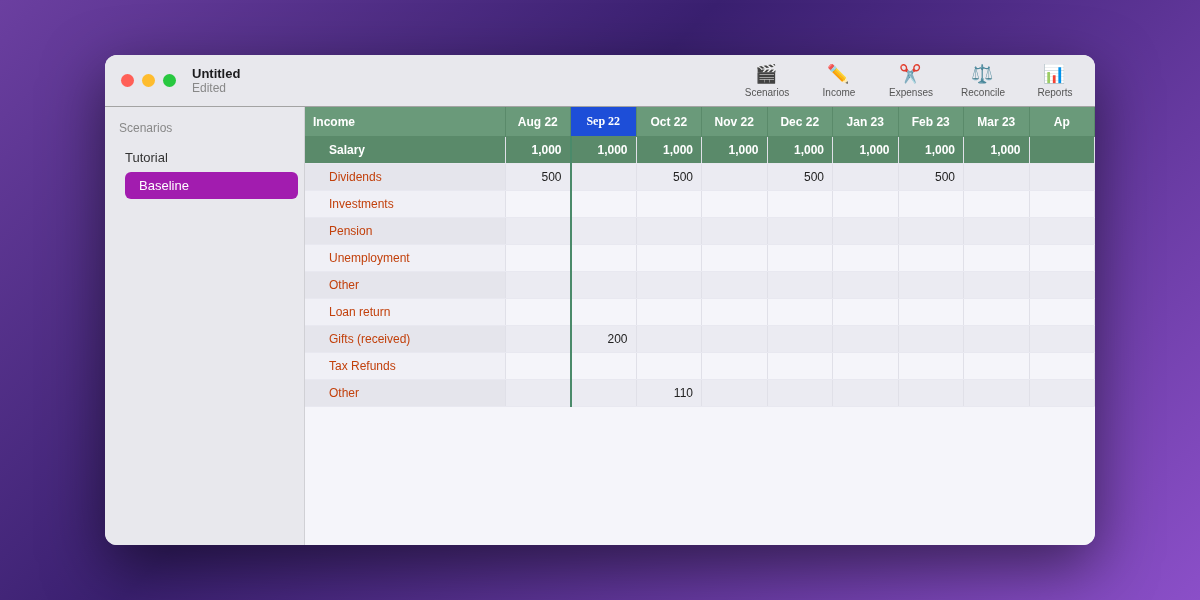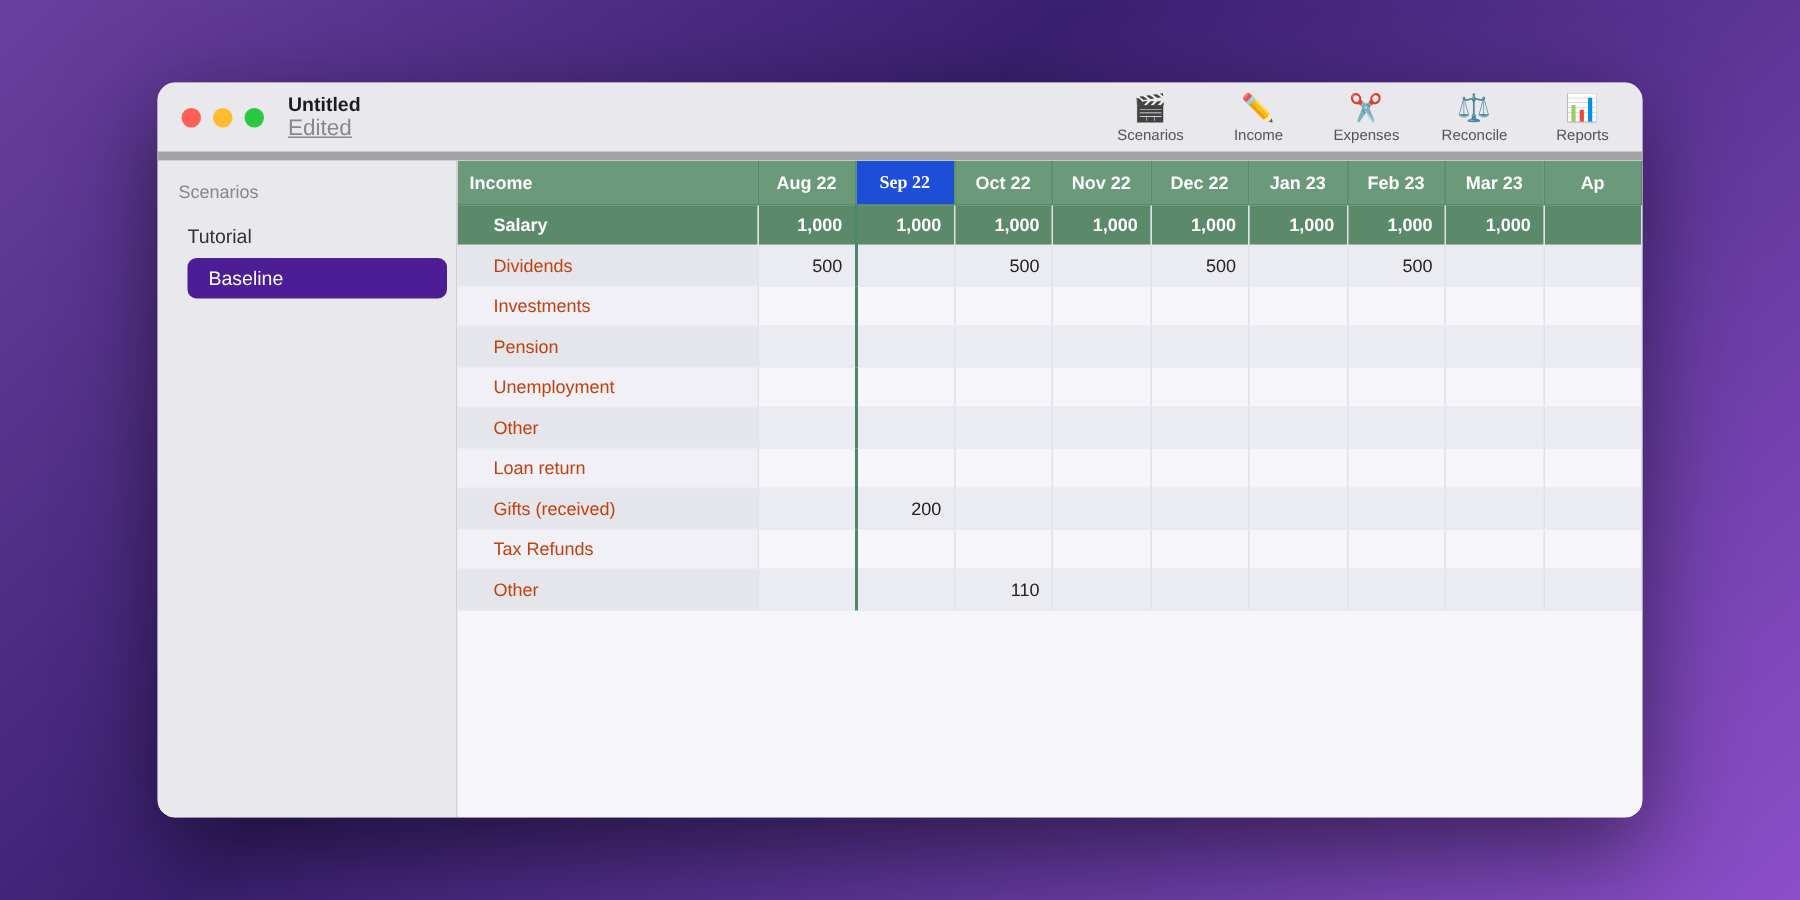--- a/index.html
+++ b/index.html
@@ -21,21 +21,21 @@
       overflow: hidden;
       display: flex;
       flex-direction: column;
     }
     .titlebar {
       background: #e8e8ed;
       height: 52px;
       display: flex;
       align-items: center;
       padding: 0 16px;
-      border-bottom: 6px solid #a3a3a3;
+      border-bottom: 1px solid #a3a3a3;
       flex-shrink: 0;
     }
     .traffic-lights {
       display: flex;
       gap: 8px;
       margin-right: 16px;
     }
     .tl {
       width: 13px;
       height: 13px;
@@ -48,23 +48,22 @@
       display: flex;
       flex-direction: column;
       margin-right: auto;
     }
     .title-name {
       font-size: 13px;
       font-weight: 600;
       color: #1c1c1e;
     }
     .title-sub {
-      font-size: 15px;
+      font-size: 12px;
       color: #888;
-      text-decoration: underline;
     }
     .toolbar-icons {
       display: flex;
       gap: 24px;
       align-items: center;
     }
     .toolbar-item {
       display: flex;
       flex-direction: column;
       align-items: center;
@@ -103,21 +102,21 @@
     }
     .sidebar-item {
       padding: 6px 14px;
       font-size: 13px;
       color: #333;
       cursor: pointer;
       border-radius: 6px;
       margin: 1px 6px;
     }
     .sidebar-item.active {
-      background: #4c1d95;
+      background: #a21caf;
       color: white;
       margin-left: 20px;
     }
     .content-area {
       flex: 1;
       overflow: auto;
       background: #f5f5fa;
     }
     .spreadsheet {
       width: 100%;

